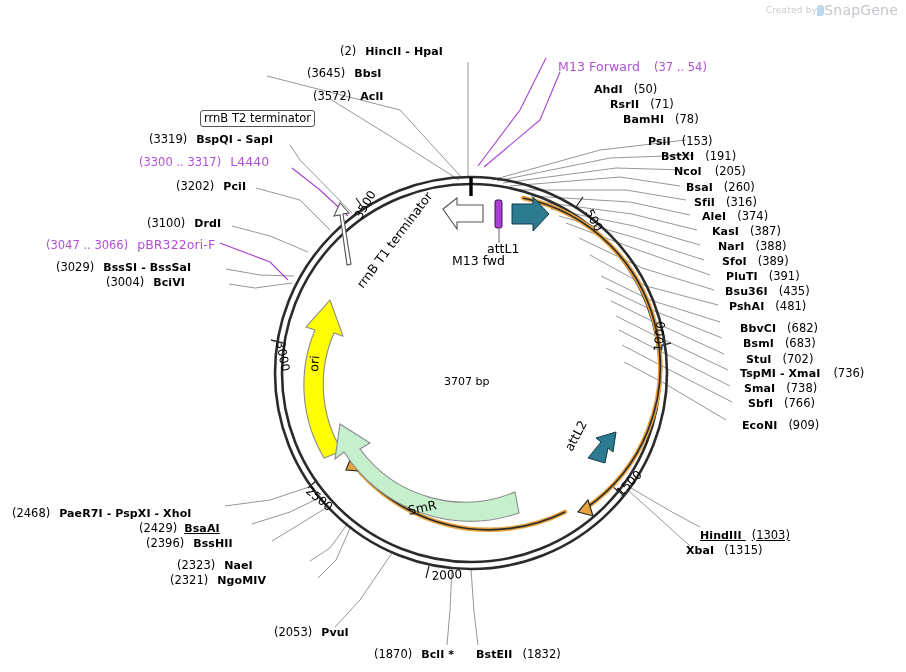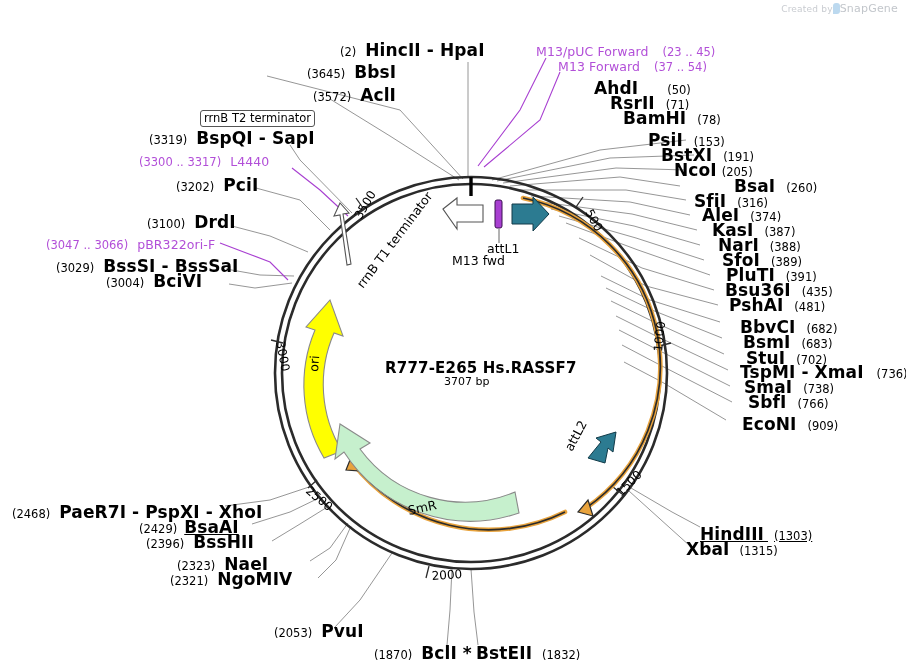--- a/index.html
+++ b/index.html
@@ -14,29 +14,29 @@
   
   #watermark{
     position:absolute;right:8px;top:2px;
     display:flex;align-items:center;gap:0;
     font-size:9px;color:#c9ccd1;letter-spacing:.2px;
   }
   #watermark .wm-logo{
     width:7px;height:11px;background:#bcd9ef;
     border-radius:3px 3px 3px 0;display:inline-block;
   }
-  #watermark .wm-name{color:#c2c6cb;font-size:11px;}
+  #watermark .wm-name{color:#c2c6cb;font-size:14px;}
 
   
   .lbl{
     position:absolute;white-space:nowrap;font-size:12.5px;color:#000;
     line-height:13px;
   }
   .lbl .pos{font-weight:normal;font-size:11.5px;}
-  .lbl .enz{font-weight:bold;font-size:17px;letter-spacing:.1px;}
+  .lbl .enz{font-weight:bold;font-size:11px;letter-spacing:.1px;}
   .lbl.pur{color:#b24fd8;}
   .lbl.pur .pos{color:#b24fd8;}
   .lbl.pur .enz{font-weight:normal;color:#b24fd8;font-size:12.5px;}
 
   .boxlbl{
     position:absolute;white-space:nowrap;font-size:11.5px;color:#000;
     border:1px solid #555;border-radius:3px;padding:0px 3px 1px 3px;
     background:#fff;line-height:14px;
   }
 
@@ -214,21 +214,20 @@
 
       <text x="363" y="289" font-size="12.5" transform="rotate(-53 363 289)">rrnB T1 terminator</text>
       <text x="318" y="372" font-size="12.5" transform="rotate(-86 318 372)">ori</text>
       <text x="409" y="515" font-size="12.5" transform="rotate(-12 409 515)">SmR</text>
       <text x="452" y="265" font-size="12.5">M13 fwd</text>
       <text x="487" y="253" font-size="12.5">attL1</text>
       <text x="572" y="452" font-size="12.5" transform="rotate(-62 572 452)">attL2</text>
     </g>
   </svg>
 
-  <div class="maptxt" id="plasmid-name" style="left:385px;top:359px;">R777-E265 Hs.RASSF7</div>
   <div class="maptxt" id="plasmid-size" style="left:444px;top:375px;">3707 bp</div>
 
   <div class="lbl" style="left:340px;top:44px;">
     <span class="pos">(2)</span>
     <span class="enz" style="margin-left:5px;">HincII  -  HpaI</span>
   </div>
   <div class="lbl" style="left:307px;top:66px;">
     <span class="pos">(3645)</span>
     <span class="enz" style="margin-left:5px;">BbsI</span>
   </div>
@@ -303,54 +302,50 @@
   </div>
   <div class="lbl" style="left:700px;top:528px;text-decoration:underline;">
     <span class="enz">HindIII</span>
     <span class="pos" style="margin-left:6px;">(1303)</span>
   </div>
   <div class="lbl" style="left:686px;top:543px;">
     <span class="enz">XbaI</span>
     <span class="pos" style="margin-left:6px;">(1315)</span>
   </div>
 
-  <div class="lbl pur" style="left:536px;top:45px;">
-    <span class="enz">M13/pUC Forward</span>
-    <span class="pos" style="margin-left:10px;">(23 .. 45)</span>
-  </div>
   <div class="lbl pur" style="left:558px;top:60px;">
     <span class="enz">M13 Forward</span>
     <span class="pos" style="margin-left:10px;">(37 .. 54)</span>
   </div>
 
   <div class="lbl" style="left:594px;top:82px;">
     <span class="enz">AhdI</span>
-    <span class="pos" style="margin-left:25px;">(50)</span>
+    <span class="pos" style="margin-left:7px;">(50)</span>
   </div>
   <div class="lbl" style="left:610px;top:97px;">
     <span class="enz">RsrII</span>
     <span class="pos" style="margin-left:7px;">(71)</span>
   </div>
   <div class="lbl" style="left:623px;top:112px;">
     <span class="enz">BamHI</span>
     <span class="pos" style="margin-left:7px;">(78)</span>
   </div>
   <div class="lbl" style="left:648px;top:134px;">
     <span class="enz">PsiI</span>
     <span class="pos" style="margin-left:7px;">(153)</span>
   </div>
   <div class="lbl" style="left:661px;top:149px;">
     <span class="enz">BstXI</span>
     <span class="pos" style="margin-left:7px;">(191)</span>
   </div>
   <div class="lbl" style="left:674px;top:164px;">
     <span class="enz">NcoI</span>
-    <span class="pos" style="margin-left:1px;">(205)</span>
-  </div>
-  <div class="lbl" style="left:686px;top:180px;margin-left:48px;">
+    <span class="pos" style="margin-left:9px;">(205)</span>
+  </div>
+  <div class="lbl" style="left:686px;top:180px;">
     <span class="enz">BsaI</span>
     <span class="pos" style="margin-left:7px;">(260)</span>
   </div>
   <div class="lbl" style="left:694px;top:195px;">
     <span class="enz">SfiI</span>
     <span class="pos" style="margin-left:7px;">(316)</span>
   </div>
   <div class="lbl" style="left:702px;top:209px;">
     <span class="enz">AleI</span>
     <span class="pos" style="margin-left:7px;">(374)</span>

